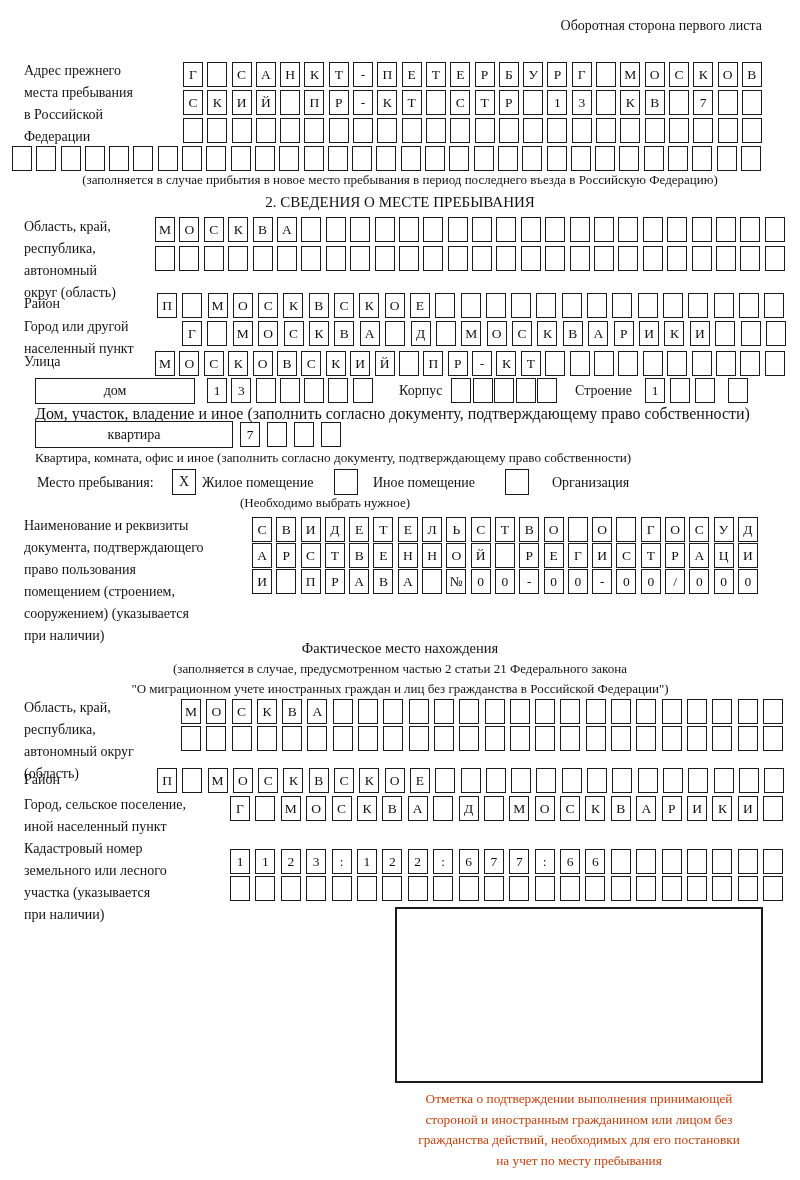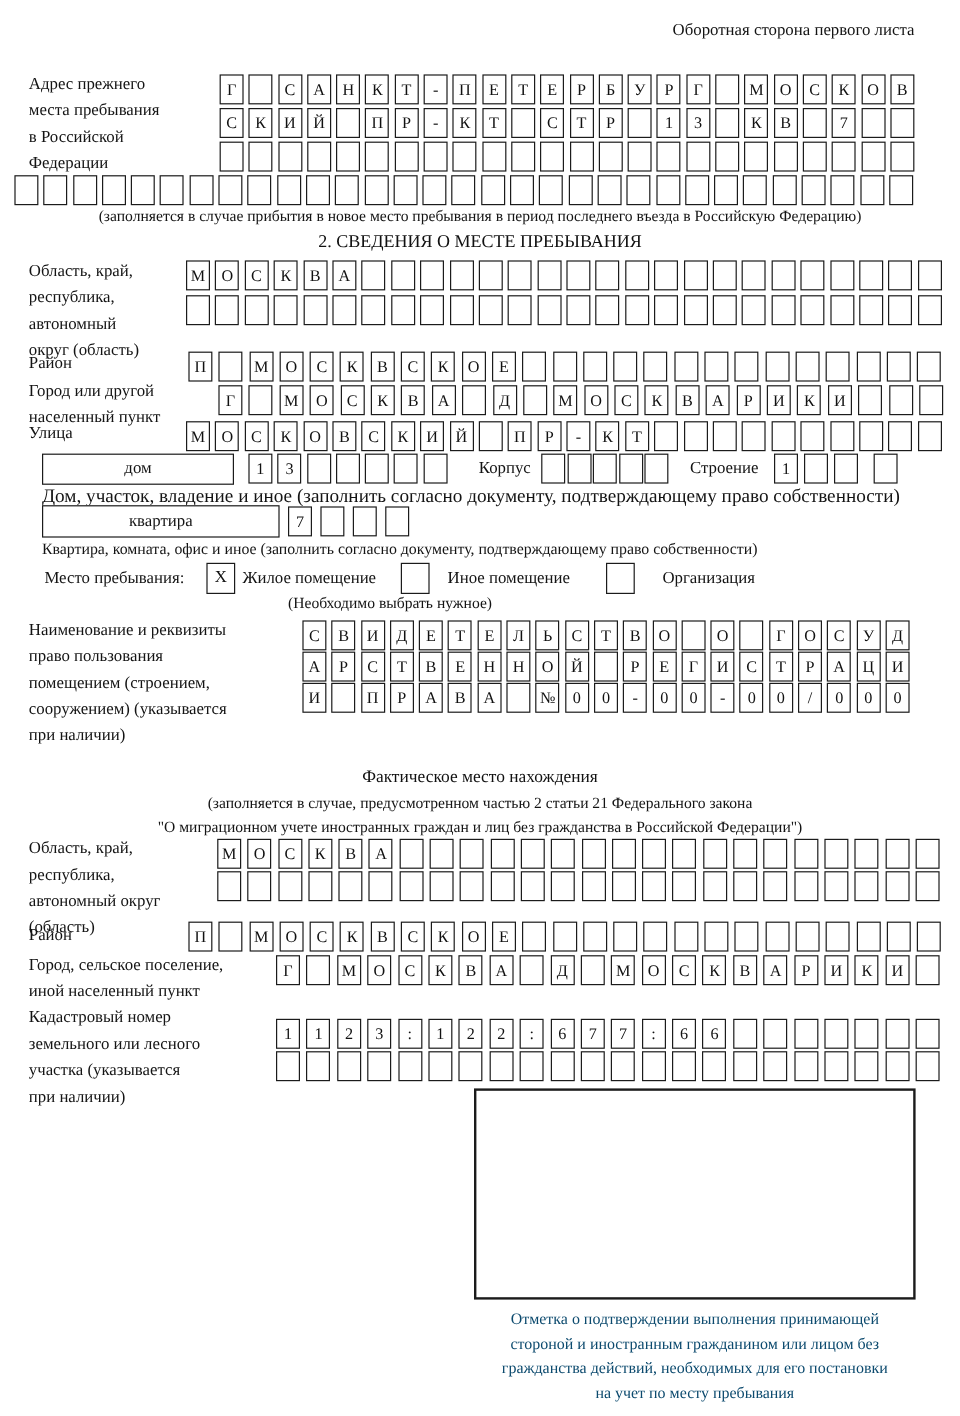--- a/index.html
+++ b/index.html
@@ -27,21 +27,21 @@
     position: absolute; border: 1.6px solid #1b1b1b; background:#fff;
     display: flex; align-items: center; justify-content: center;
     font-size: 14px; color:#141414;
   }
   .cb {
     position: absolute; width: 24px; height: 26px; border: 1.6px solid #1b1b1b;
     background:#fff; display:flex; align-items:center; justify-content:center;
     font-size: 14px; color:#111;
   }
   .stamp-box { position: absolute; border: 2px solid #1b1b1b; background:#fff; }
-  .stamp-cap { position:absolute; font-size: 13.3px; line-height: 20.5px; text-align:center; color:#0c4a6e; }
+  .stamp-cap { position:absolute; font-size: 13.3px; line-height: 20.5px; text-align:center; color:#c2410c; }
   .note2 { position:absolute; width:800px; text-align:center; font-size:13px; color:#141414; }
 </style>
 </head>
 <body>
 
 <div id="page">
 
   <div class="hdr" style="top:18px; right:38px;">Оборотная сторона первого листа</div>
 
   <div class="lbl" style="left:24px; top:60px;">
@@ -360,20 +360,21 @@
   <div class="cb" style="left:172px; top:469px;">X</div>
   <div class="lbl" style="left:202px; top:472px;">Жилое помещение</div>
   <div class="cb" style="left:334px; top:469px;"></div>
   <div class="lbl" style="left:373px; top:472px;">Иное помещение</div>
   <div class="cb" style="left:505px; top:469px;"></div>
   <div class="lbl" style="left:552px; top:472px;">Организация</div>
   <div class="cap" style="left:240px; top:495px; font-size:13px;">(Необходимо выбрать нужное)</div>
 
   <div class="lbl" style="left:24px; top:515px;">
     <div>Наименование и реквизиты</div>
+    <div>документа, подтверждающего</div>
     <div>право пользования</div>
     <div>помещением (строением,</div>
     <div>сооружением) (указывается</div>
     <div>при наличии)</div>
   </div>
   <div class="grid" style="left:252px; top:517px; --g:4.3px;">
       <span class="cell">С</span>
       <span class="cell">В</span>
       <span class="cell">И</span>
       <span class="cell">Д</span>

